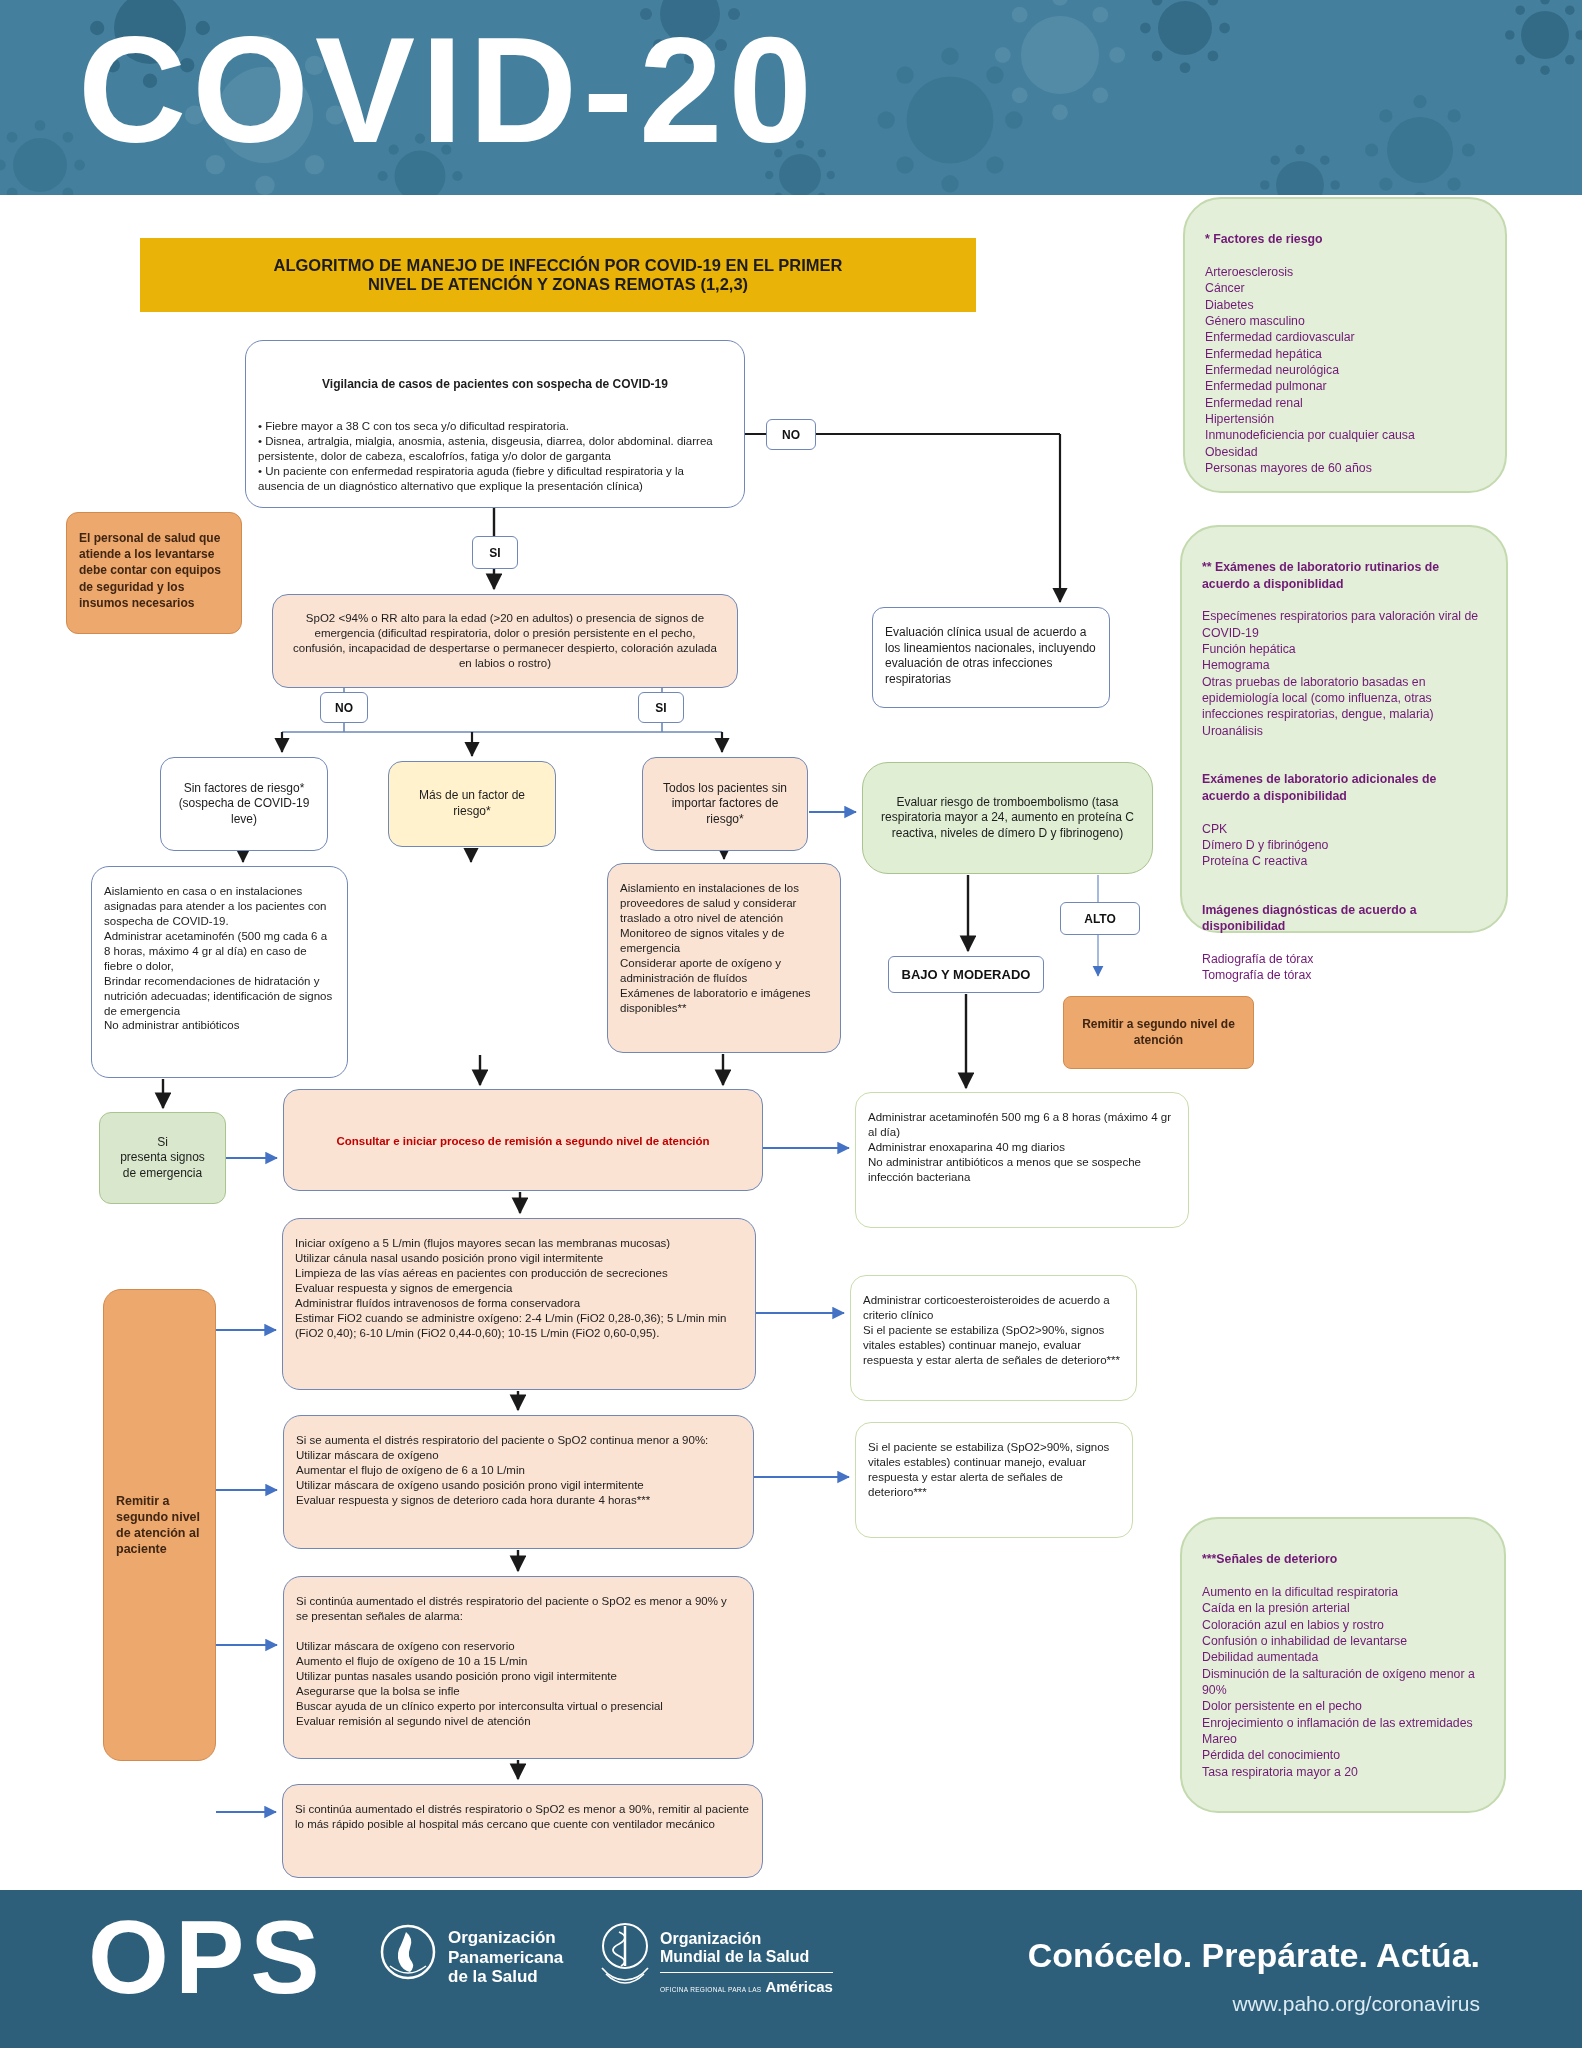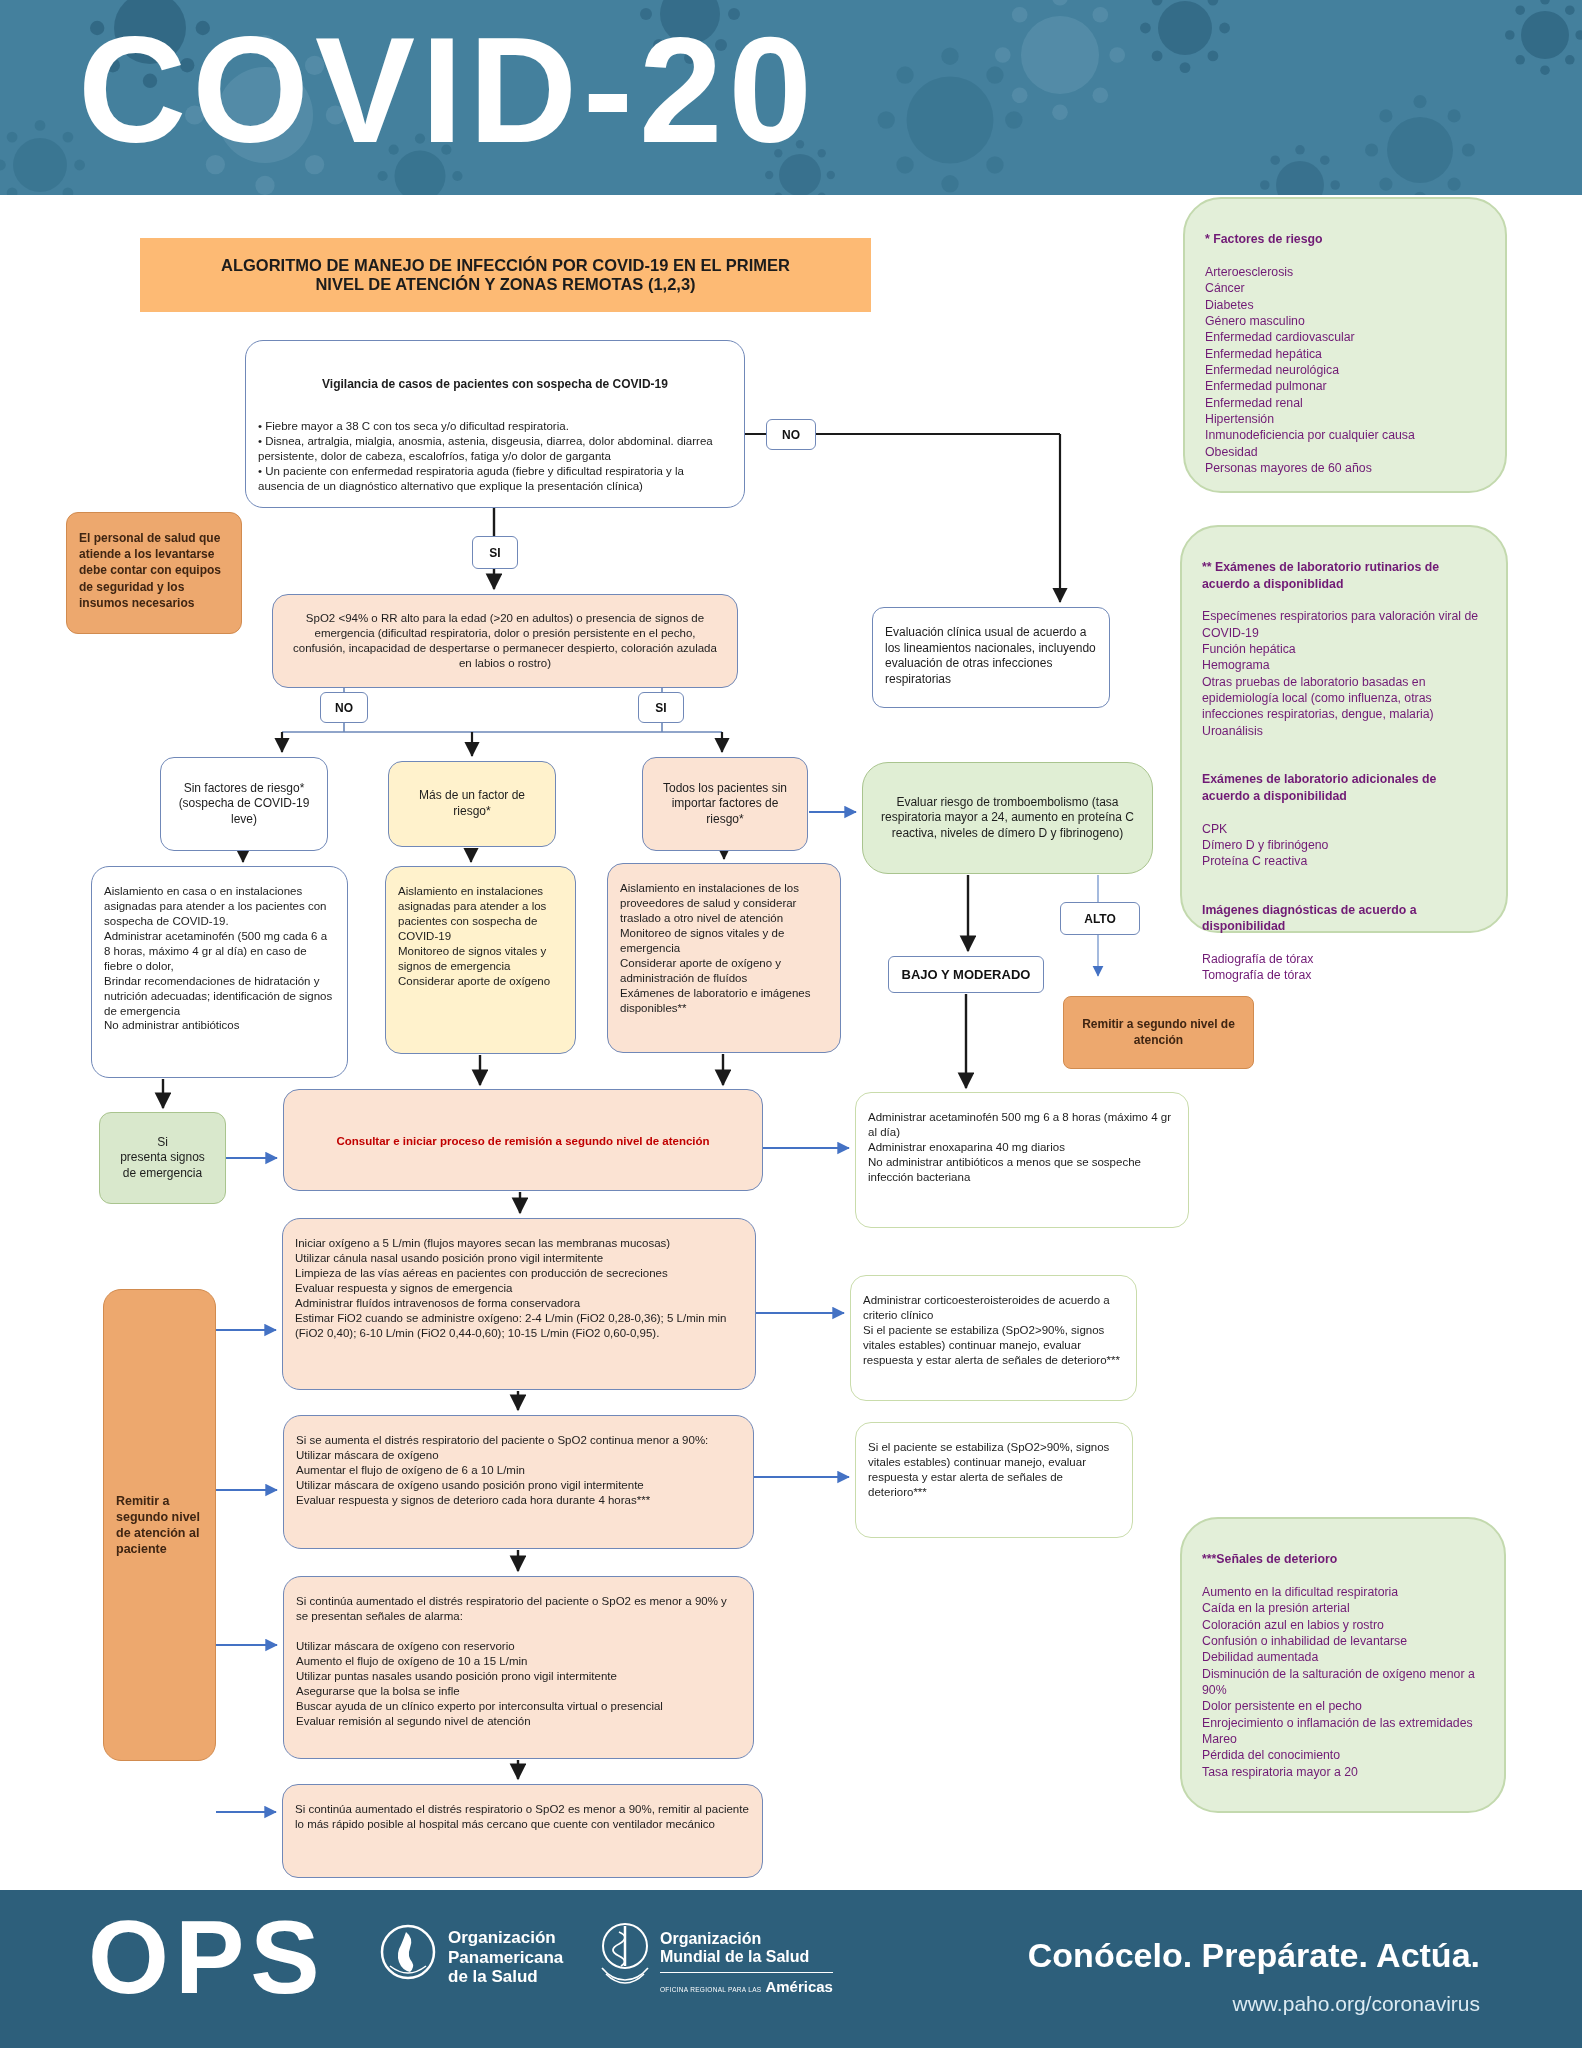--- a/index.html
+++ b/index.html
@@ -6,21 +6,21 @@
   .page{position:relative;width:1582px;height:2048px;background:#ffffff;
         font-family:"Liberation Sans",sans-serif;overflow:hidden;}
 
   
   .banner{position:absolute;left:0;top:0;width:1582px;height:195px;background:#44809d;overflow:hidden;}
   .banner svg{position:absolute;left:0;top:0;}
   .covid{position:absolute;left:78px;top:8px;font-size:150px;font-weight:bold;color:#ffffff;
          letter-spacing:6px;line-height:1.1;z-index:2;}
 
   
-  .gtitle{position:absolute;left:140px;top:238px;width:731px;height:74px;background:#fdba74;
+  .gtitle{position:absolute;left:140px;top:238px;width:836px;height:74px;background:#eab308;
           display:flex;align-items:center;justify-content:center;text-align:center;
           font-weight:bold;font-size:16.5px;color:#1c1c1c;z-index:2;white-space:pre-line;box-sizing:border-box;padding:0 26px;}
 
   
   .arrows{position:absolute;left:0;top:0;z-index:1;pointer-events:none;}
 
   
   .node{position:absolute;box-sizing:border-box;z-index:2;font-size:11.5px;line-height:1.3;
         color:#1d1d1d;border:1.6px solid #7088b8;border-radius:14px;background:#fff;
         padding:17px 12px;white-space:pre-line;}
@@ -192,23 +192,20 @@
 (sospecha de COVID-19 leve)</div>
   <div class="node n-mas yellow cen">Más  de un factor de riesgo*</div>
   <div class="node n-tod peach cen">Todos los pacientes sin importar factores de riesgo*</div>
 
   <div class="node n-tro greenbx cen">Evaluar riesgo de tromboembolismo (tasa respiratoria mayor a 24,  aumento en proteína C reactiva, niveles de dímero D y fibrinogeno)</div>
 
   <div class="node n-a1">Aislamiento en casa o  en instalaciones asignadas para atender a los pacientes con sospecha de COVID-19.
 Administrar acetaminofén (500 mg cada 6 a 8 horas, máximo 4 gr  al día) en caso de fiebre o dolor,
 Brindar recomendaciones de hidratación y nutrición adecuadas; identificación de signos de emergencia
 No administrar antibióticos</div>
-  <div class="node n-a2 yellow">Aislamiento en instalaciones asignadas para atender a los pacientes con sospecha de COVID-19
-Monitoreo de signos vitales y signos de emergencia
-Considerar aporte de oxígeno</div>
   <div class="node n-a3 peach">Aislamiento en instalaciones de los proveedores de salud y considerar traslado a  otro nivel de atención
 Monitoreo de signos vitales y de emergencia
 Considerar aporte de oxígeno y administración de fluídos
 Exámenes de laboratorio  e imágenes disponibles**</div>
 
   <div class="node n-rem1 orange cen">Remitir a segundo nivel de atención</div>
 
   <div class="node n-sip cen">Si
 presenta signos
 de emergencia</div>

